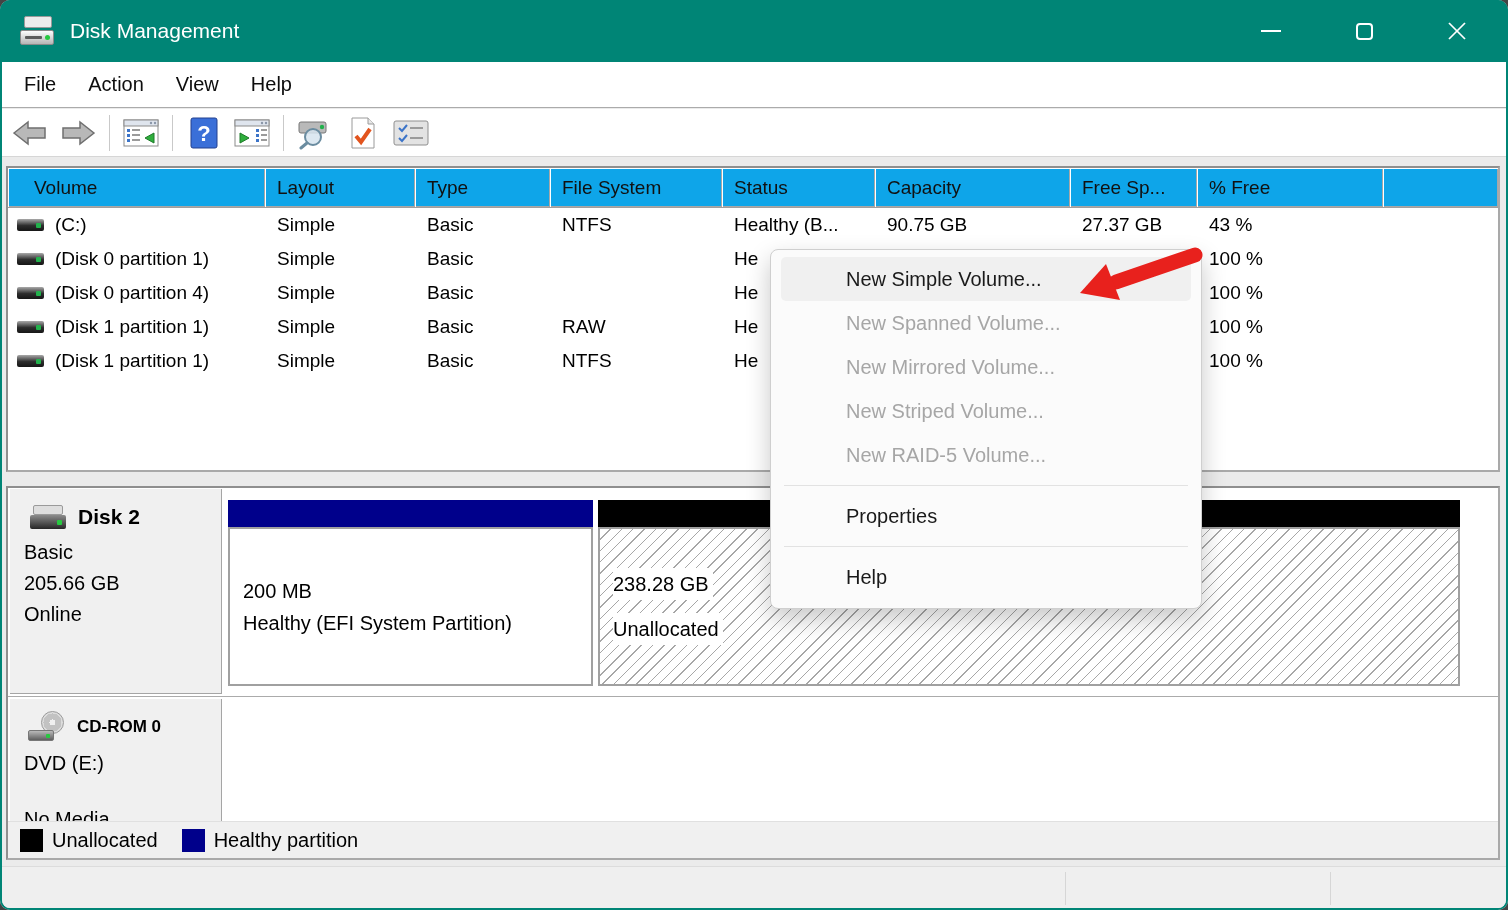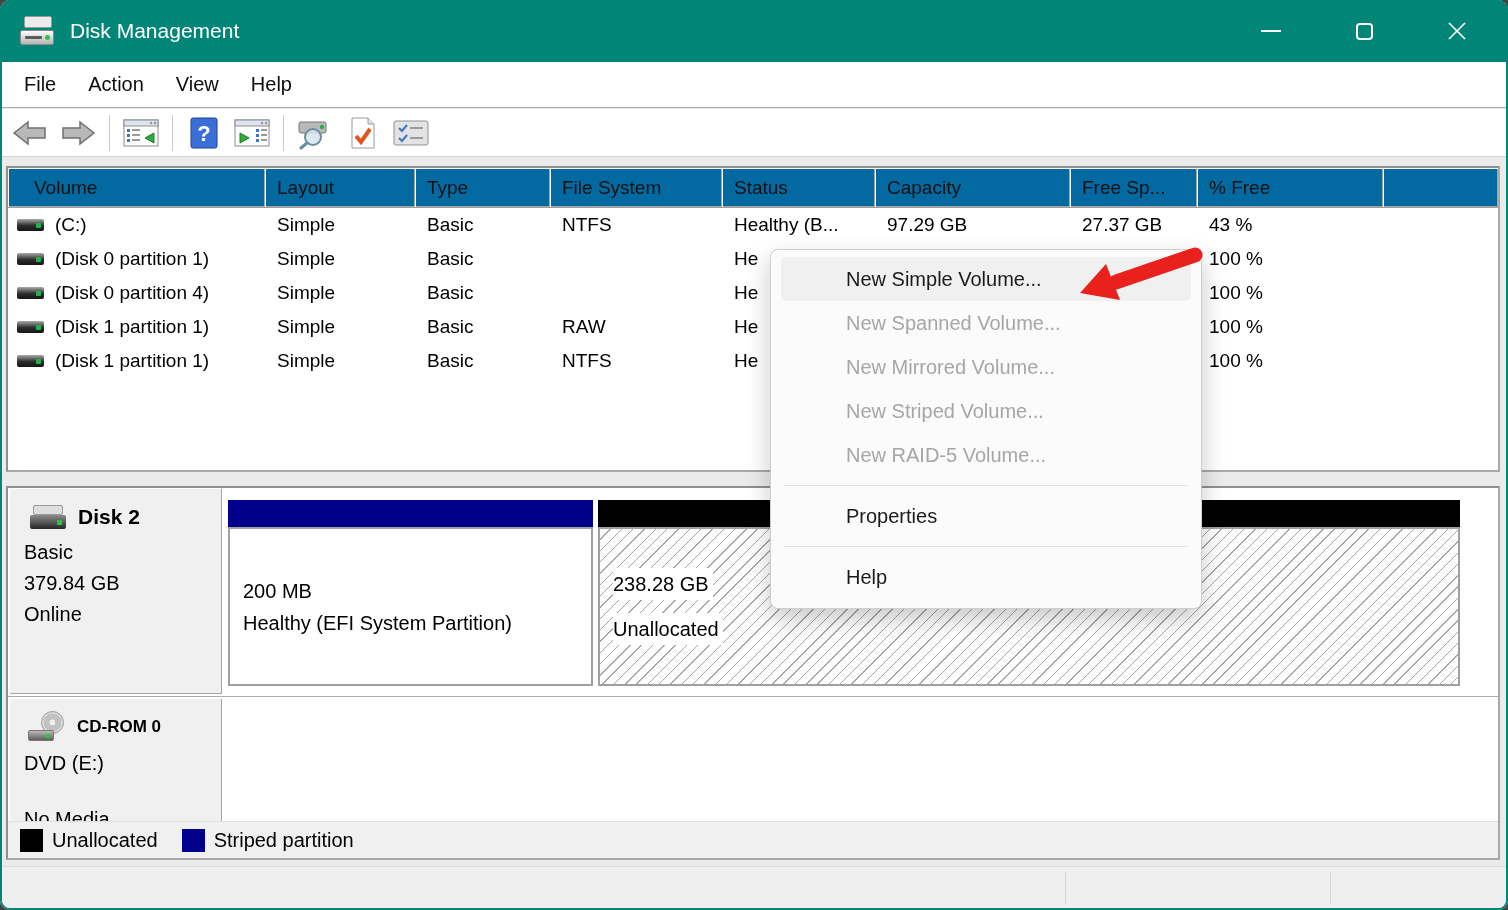--- a/index.html
+++ b/index.html
@@ -29,21 +29,21 @@
   .mi{padding:0 16px;font-size:20px;color:#0d0d0d;}
   
   .toolbar{position:absolute;top:109px;left:2px;right:2px;height:48px;background:#fff;
     display:flex;align-items:center;padding-left:6px;gap:4px;border-bottom:1px solid #d6d6d6;}
   .tbtn{width:44px;height:40px;display:flex;align-items:center;justify-content:center;}
   .tsep{width:1px;height:36px;background:#c9c9c9;margin:0 5px;}
   
   .upper-pane{position:absolute;left:6px;top:166px;width:1494px;height:306px;background:#fff;
     border:2px solid;border-color:#8f8f8f #a9a9a9 #a9a9a9 #8f8f8f;}
   .thead{display:flex;height:40px;border-bottom:1px solid #9f9f9f;}
-  .th{background:#0369a1;box-shadow:inset 1px 1px 0 #fff,inset -1px -1px 0 #a7a7a7;
+  .th{background:#0ea5e9;box-shadow:inset 1px 1px 0 #fff,inset -1px -1px 0 #a7a7a7;
     font-size:19px;display:flex;align-items:center;padding-left:12px;color:#111;flex:0 0 auto;}
   .th.first{padding-left:26px;}
   .c0{width:257px}.c1{width:150px}.c2{width:135px}.c3{width:172px}.c4{width:153px}
   .c5{width:195px}.c6{width:127px}.c7{width:186px}.c8{flex:1 1 auto !important;}
   .trow{display:flex;height:34px;align-items:center;font-size:19px;}
   .td{flex:0 0 auto;padding-left:12px;white-space:nowrap;overflow:hidden;}
   .td.vol{display:flex;align-items:center;gap:11px;padding-left:9px;}
   .drive-ic{width:27px;height:12px;background:linear-gradient(#a9a9a9,#2d2d2d 55%,#161616);
     border-radius:2px;position:relative;flex:0 0 auto;}
   .drive-ic::after{content:"";position:absolute;right:3px;top:4px;width:5px;height:5px;background:#22b14c;border-radius:1px;}
@@ -230,21 +230,21 @@
 
     <div class="trow">
       <div class="td vol c0">
           <span class="drive-ic"></span>
           <span>(C:)</span>
         </div>
       <div class="td c1">Simple</div>
       <div class="td c2">Basic</div>
       <div class="td c3">NTFS</div>
       <div class="td c4">Healthy (B...</div>
-      <div class="td c5">97.29 GB</div>
+      <div class="td c5">90.75 GB</div>
       <div class="td c6">27.37 GB</div>
       <div class="td c7">43 %</div>
     </div>
     <div class="trow">
       <div class="td vol c0">
           <span class="drive-ic"></span>
           <span>(Disk 0 partition 1)</span>
         </div>
       <div class="td c1">Simple</div>
       <div class="td c2">Basic</div>
@@ -300,21 +300,21 @@
     <div class="disk-panel">
       <div class="disk-head">
         <div class="d2-ic">
             <div class="d2-top"></div>
             <div class="d2-front"></div>
           </div>
         <span class="disk-name">Disk 2</span>
       </div>
       <div class="disk-lines">
         <div>Basic</div>
-        <div>379.84 GB</div>
+        <div>205.66 GB</div>
         <div>Online</div>
       </div>
     </div>
 
     <div class="part part1">
       <div class="part-bar bar-primary"></div>
       <div class="part-body">
         <span>200 MB</span>
         <span>Healthy (EFI System Partition)</span>
       </div>
@@ -339,21 +339,21 @@
         <span class="cd-name">CD-ROM 0</span>
       </div>
       <div class="cd-media">DVD (E:)</div>
       <div class="cd-status">No Media</div>
     </div>
 
     <div class="legend">
       <div class="lg-sq sq-unalloc"></div>
       <span class="lg-label">Unallocated</span>
       <div class="lg-sq sq-primary"></div>
-      <span class="lg-label">Striped partition</span>
+      <span class="lg-label">Healthy partition</span>
     </div>
   </div>
 
   <div class="statusbar">
     <div class="sdiv sdiv1"></div>
     <div class="sdiv sdiv2"></div>
   </div>
 
   <div class="context-menu">
     <div class="cm-item hl">New Simple Volume...</div>

